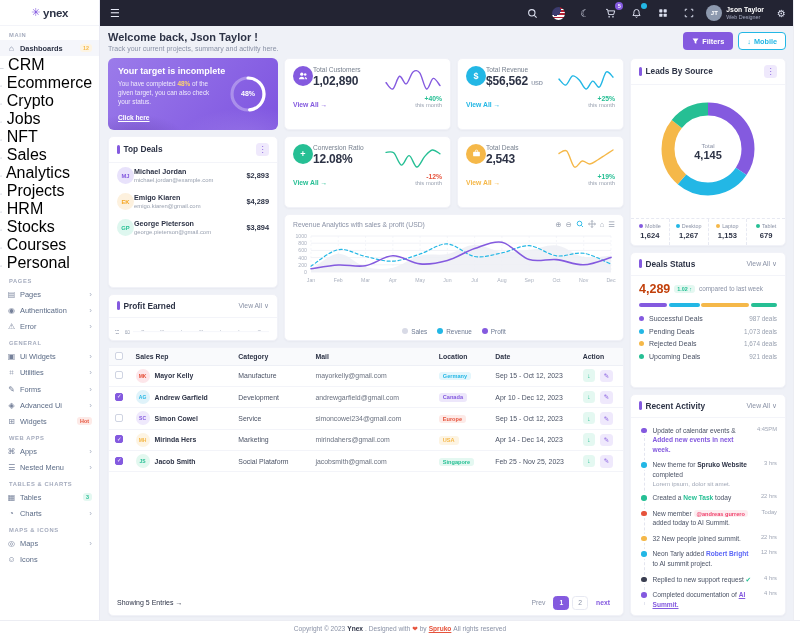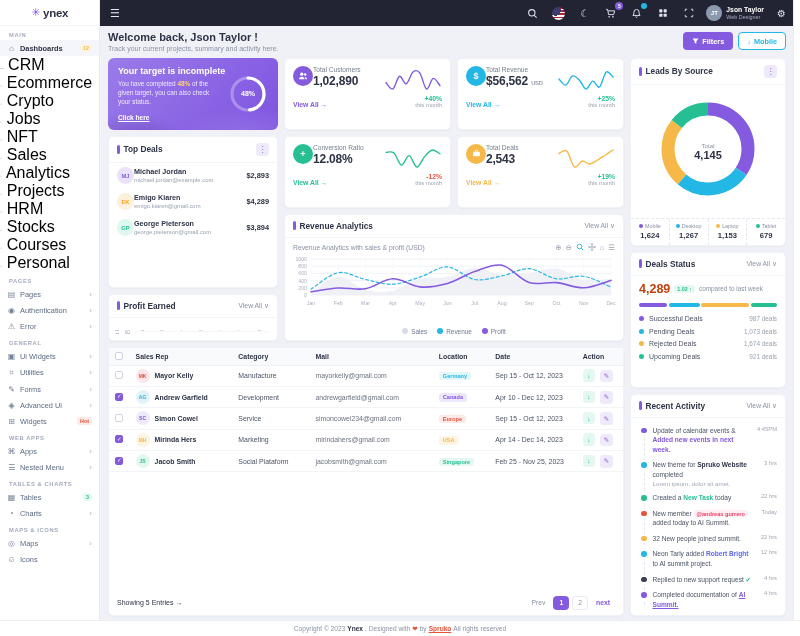--- a/index.html
+++ b/index.html
@@ -694,24 +694,20 @@
                       <span class="stat-view" style="color: rgb(245, 184, 73);"><span>View All</span> <span>→</span></span>
                       <span>
                         <div class="stat-change" style="color: rgb(38, 191, 148);">+19%</div>
                         <div class="stat-period">this month</div>
                       </span>
                     </div>
                   </div>
                 </div>
 
                 <div class="card rev-card">
-                  <div class="card-head">
-                    <span class="card-title">Revenue Analytics</span>
-                    <span class="view-all"><span>View All</span> <span>∨</span></span>
-                  </div>
                   <div class="rev-sub-row">
                     <span class="rev-sub">Revenue Analytics with sales &amp; profit (USD)</span>
                     <span class="rev-tools">
                       <span>⊕</span>
                       <span>⊖</span>
                       <span class="active-tool">
                         <svg width="8" height="8" viewBox="0 0 16 16">
                             <circle cx="7" cy="7" r="4.6" fill="none" stroke="currentColor" stroke-width="1.8"></circle>
                             <line x1="10.6" y1="10.6" x2="14" y2="14" stroke="currentColor" stroke-width="1.8"></line>
                           </svg>

